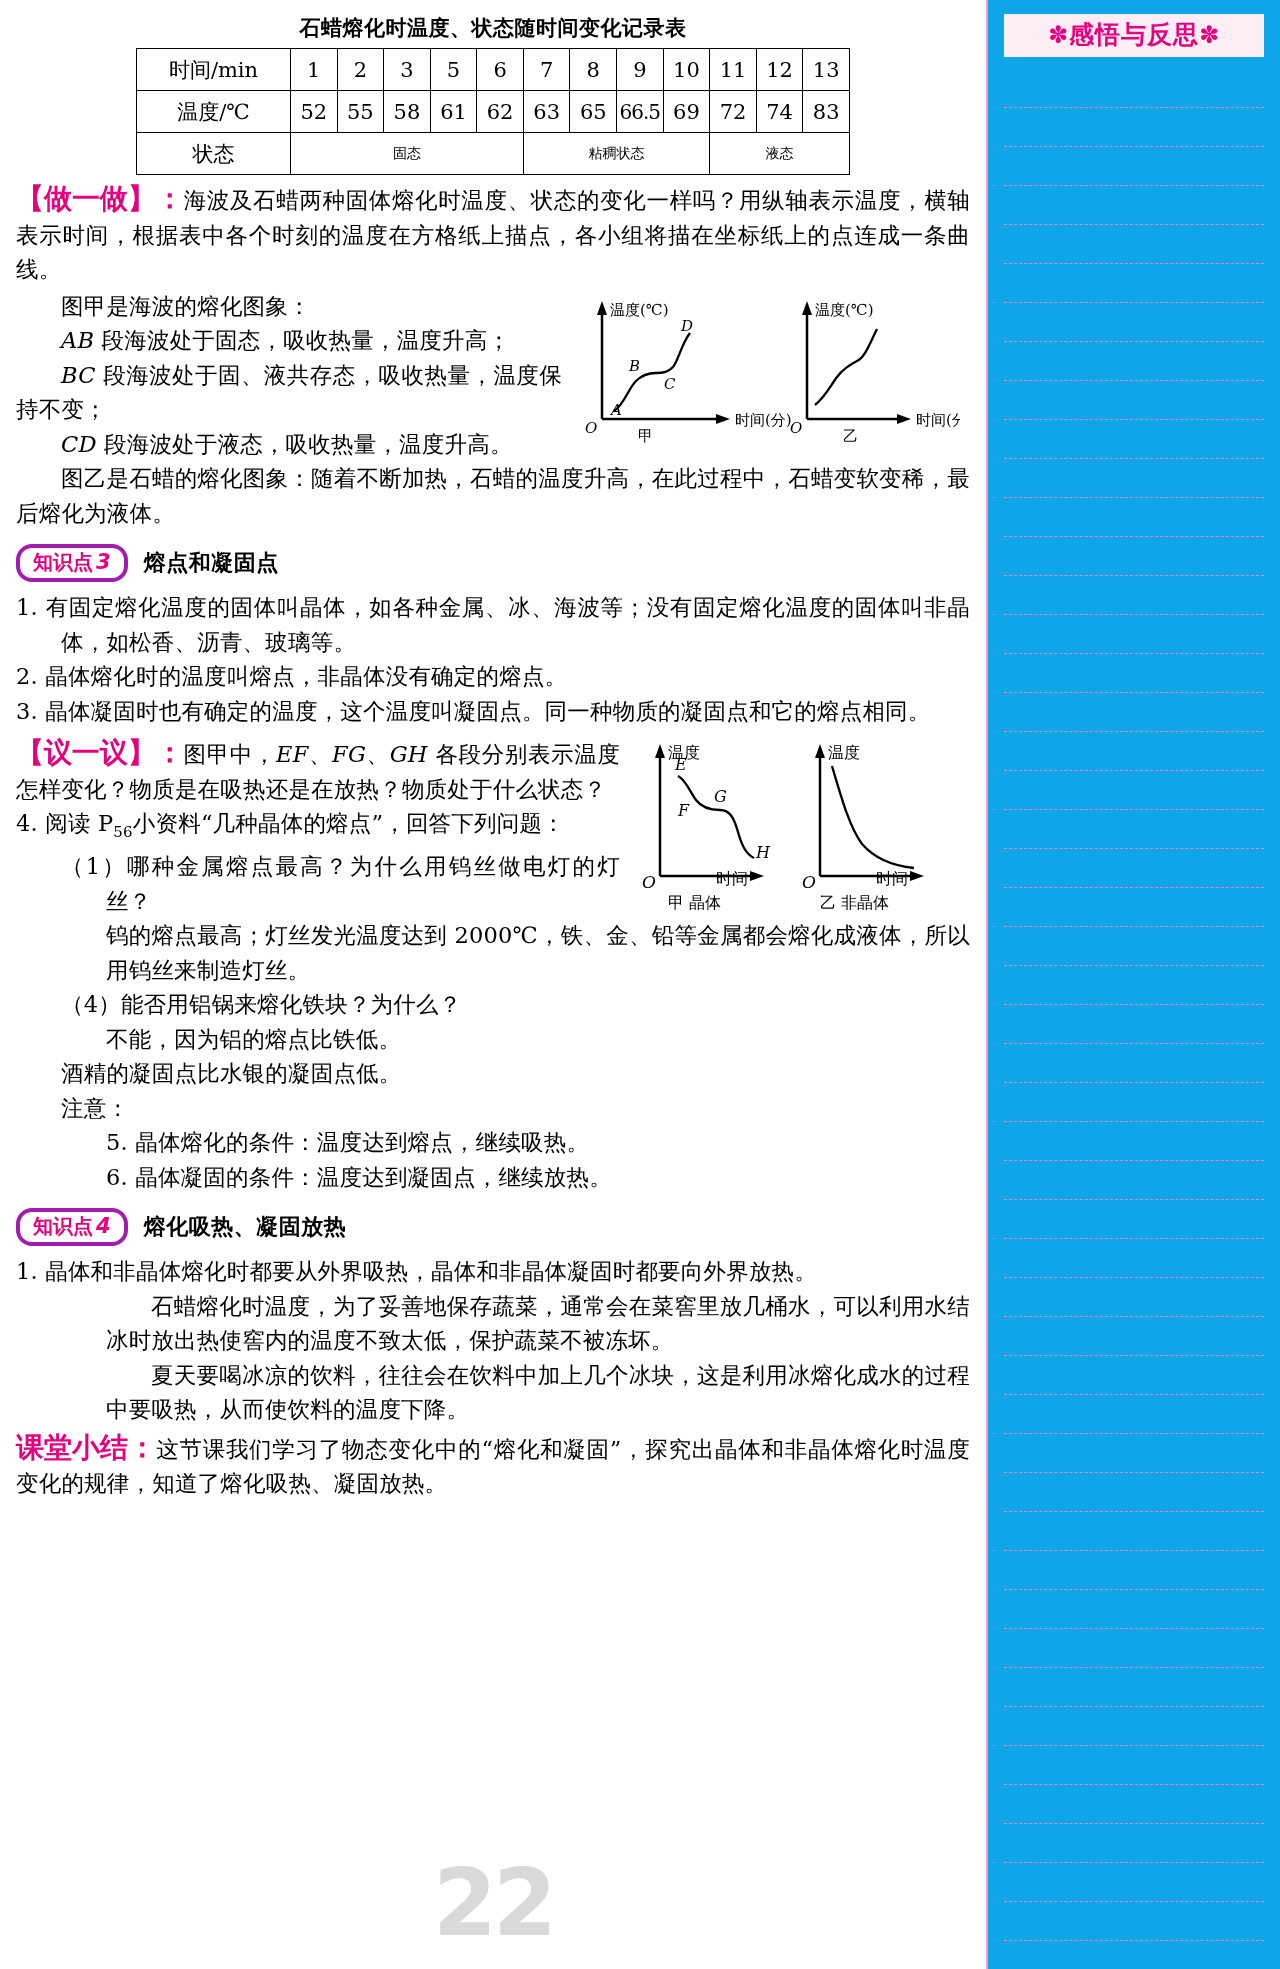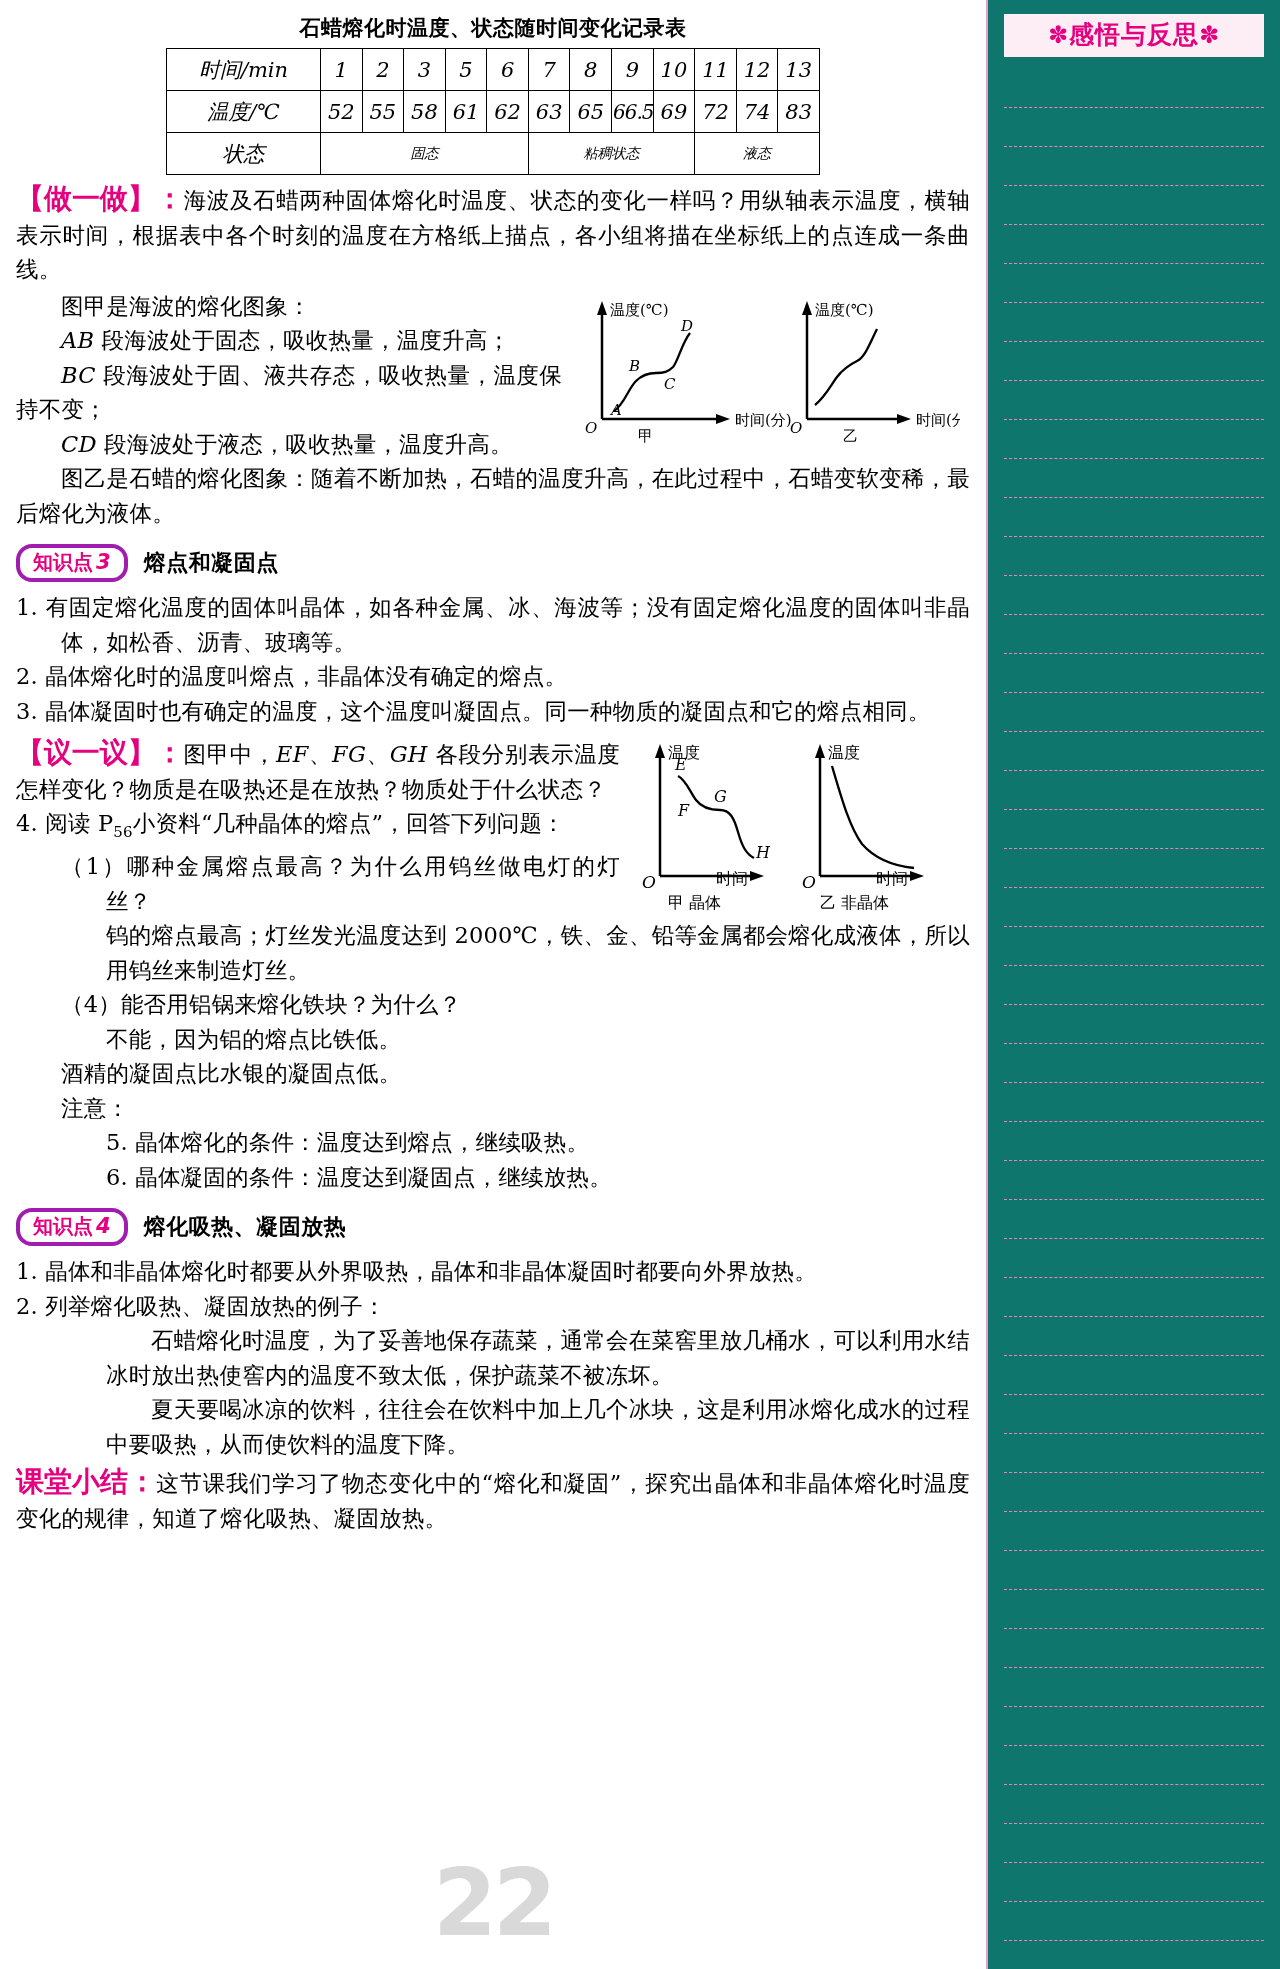--- a/index.html
+++ b/index.html
@@ -20,21 +20,21 @@
   #main {
     position:absolute; left:0; top:0;
     width:986px; height:1969px;
     padding:10px 16px 8px 16px;
   }
 
   
   #side {
     position:absolute; left:986px; top:0;
     width:294px; height:1969px;
-    background:#0f766e;
+    background:#0ea5e9;
     border-left:2px solid #f19bc6;
   }
   #side-inner{ padding:14px 16px 0 16px; }
   .side-title{
     text-align:center;
     font-family:"DejaVu Sans","Liberation Sans",sans-serif;
     font-weight:bold;
     font-size:25px;
     color:#e5007f;
     letter-spacing:1px;
@@ -54,23 +54,22 @@
     text-align:center;
     font-family:"DejaVu Sans","Liberation Sans",sans-serif;
     font-weight:bold;
     font-size:21px;
     margin:4px 0 6px 0;
     letter-spacing:0.5px;
   }
   table.rec{
     border-collapse:collapse;
     margin:0 auto;
-    width:654px;
+    width:714px;
     table-layout:fixed;
-    font-style:italic;
   }
   table.rec td{
     border:1.5px solid #000;
     text-align:center;
     vertical-align:middle;
     font-size:22px;
     height:42px;
     font-family:"DejaVu Serif","Liberation Serif",serif;
   }
   table.rec td.hdr{ width:154px; font-size:21px; }
@@ -302,21 +301,20 @@
     <p class="para hang2">酒精的凝固点比水银的凝固点低。</p>
     <p class="para hang2">注意：</p>
     <p class="para hang5">5. 晶体熔化的条件：温度达到熔点，继续吸热。</p>
     <p class="para hang5">6. 晶体凝固的条件：温度达到凝固点，继续放热。</p>
 
     <div class="kp-row">
       <span class="kp"><span>知识点</span><span class="n">4</span></span><span class="kp-label">熔化吸热、凝固放热</span>
     </div>
 
     <p class="para hang">1. 晶体和非晶体熔化时都要从外界吸热，晶体和非晶体凝固时都要向外界放热。</p>
-    <p class="para hang">2. 列举熔化吸热、凝固放热的例子：</p>
     <p class="para hang4" style="text-indent:45px;">石蜡熔化时温度，为了妥善地保存蔬菜，通常会在菜窖里放几桶水，可以利用水结冰时放出热使窖内的温度不致太低，保护蔬菜不被冻坏。</p>
     <p class="para hang4" style="text-indent:45px;">夏天要喝冰凉的饮料，往往会在饮料中加上几个冰块，这是利用冰熔化成水的过程中要吸热，从而使饮料的温度下降。</p>
 
     <p class="para above" style="margin-top:4px;">
       <span class="tag">课堂小结</span><span class="tag">：</span><span>这节课我们学习了物态变化中的“熔化和凝固”，探究出晶体和非晶体熔化时温度变化的规律，知道了熔化吸热、凝固放热。</span>
     </p>
 
     <div class="pageno">22</div>
   </div>
 

